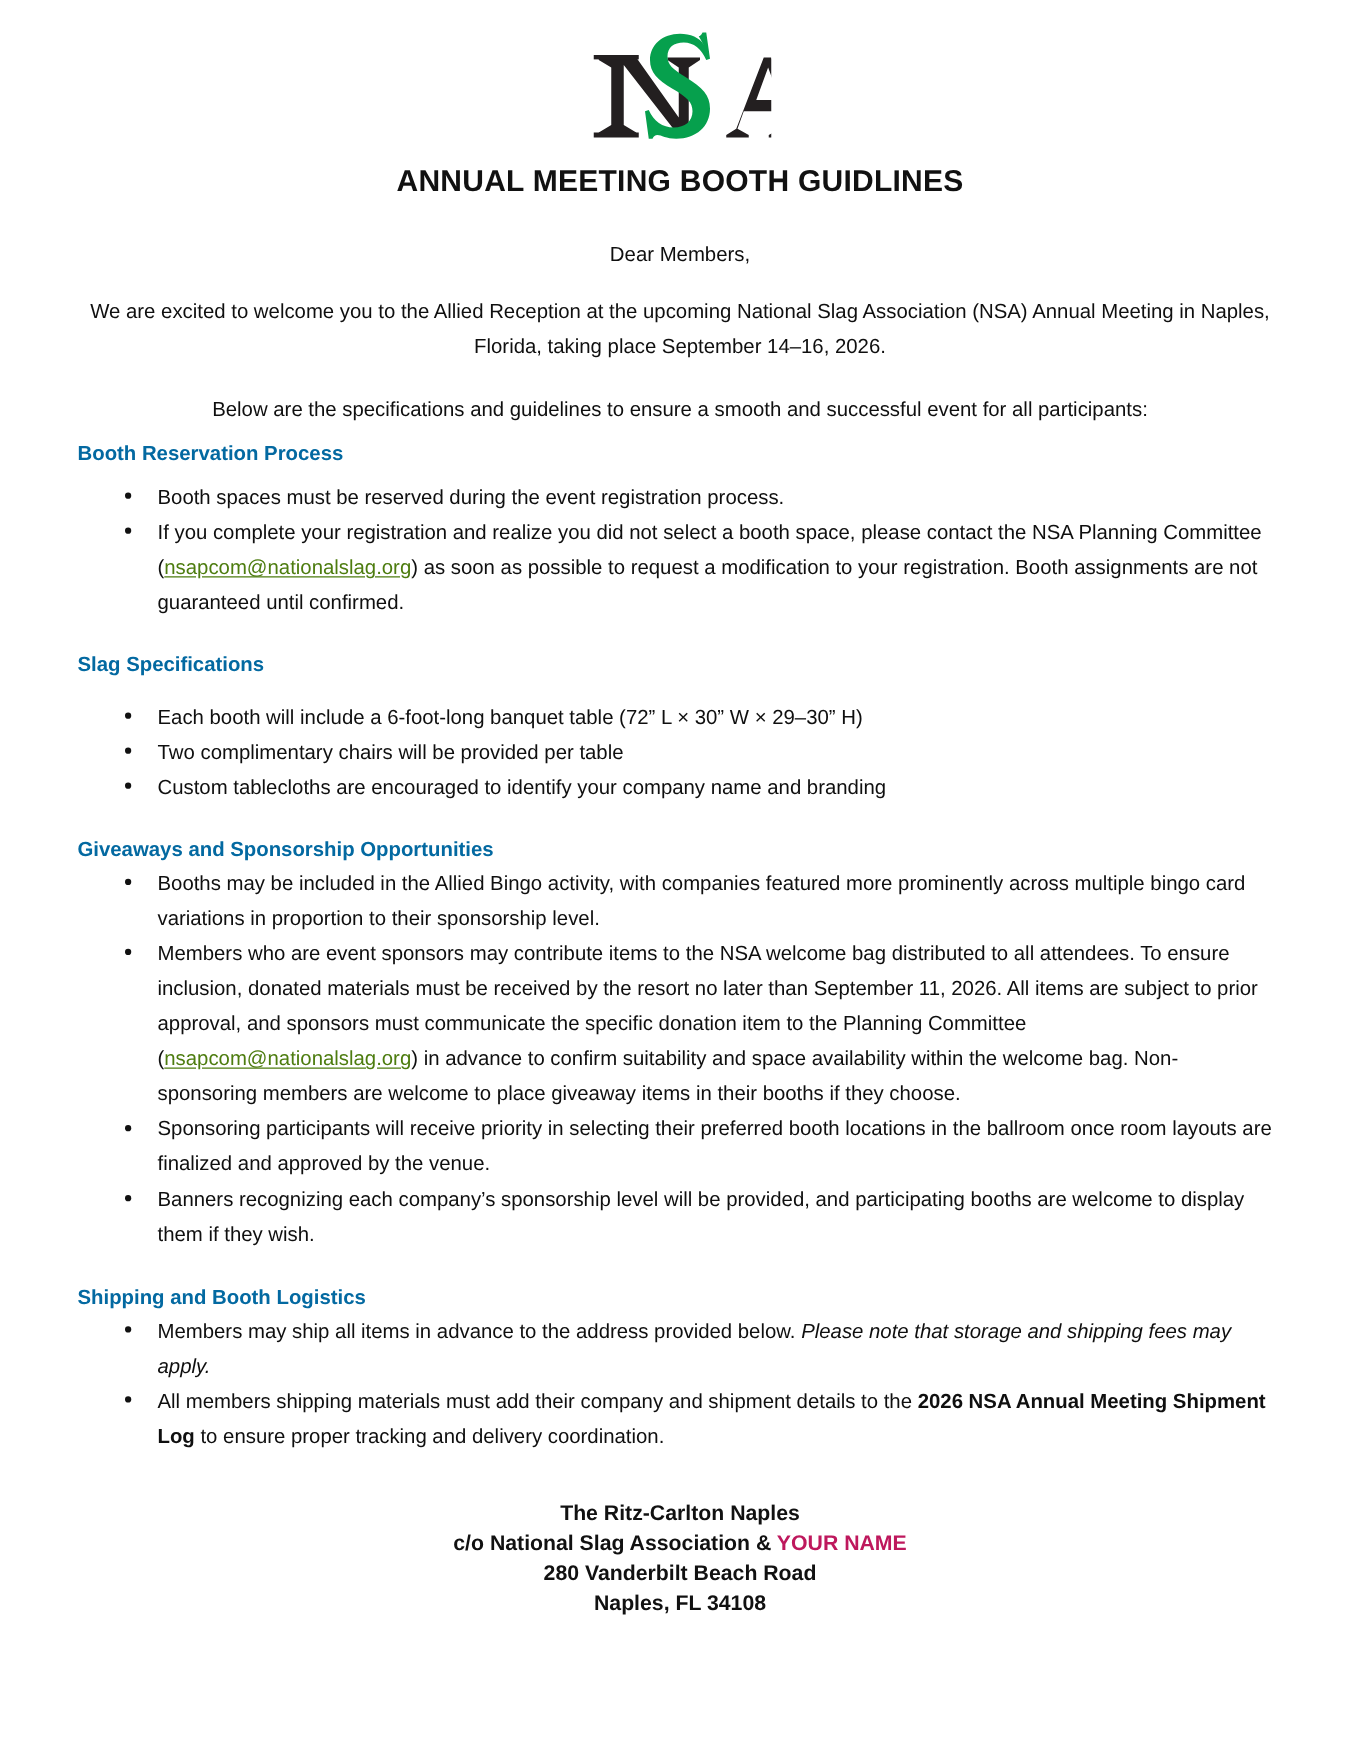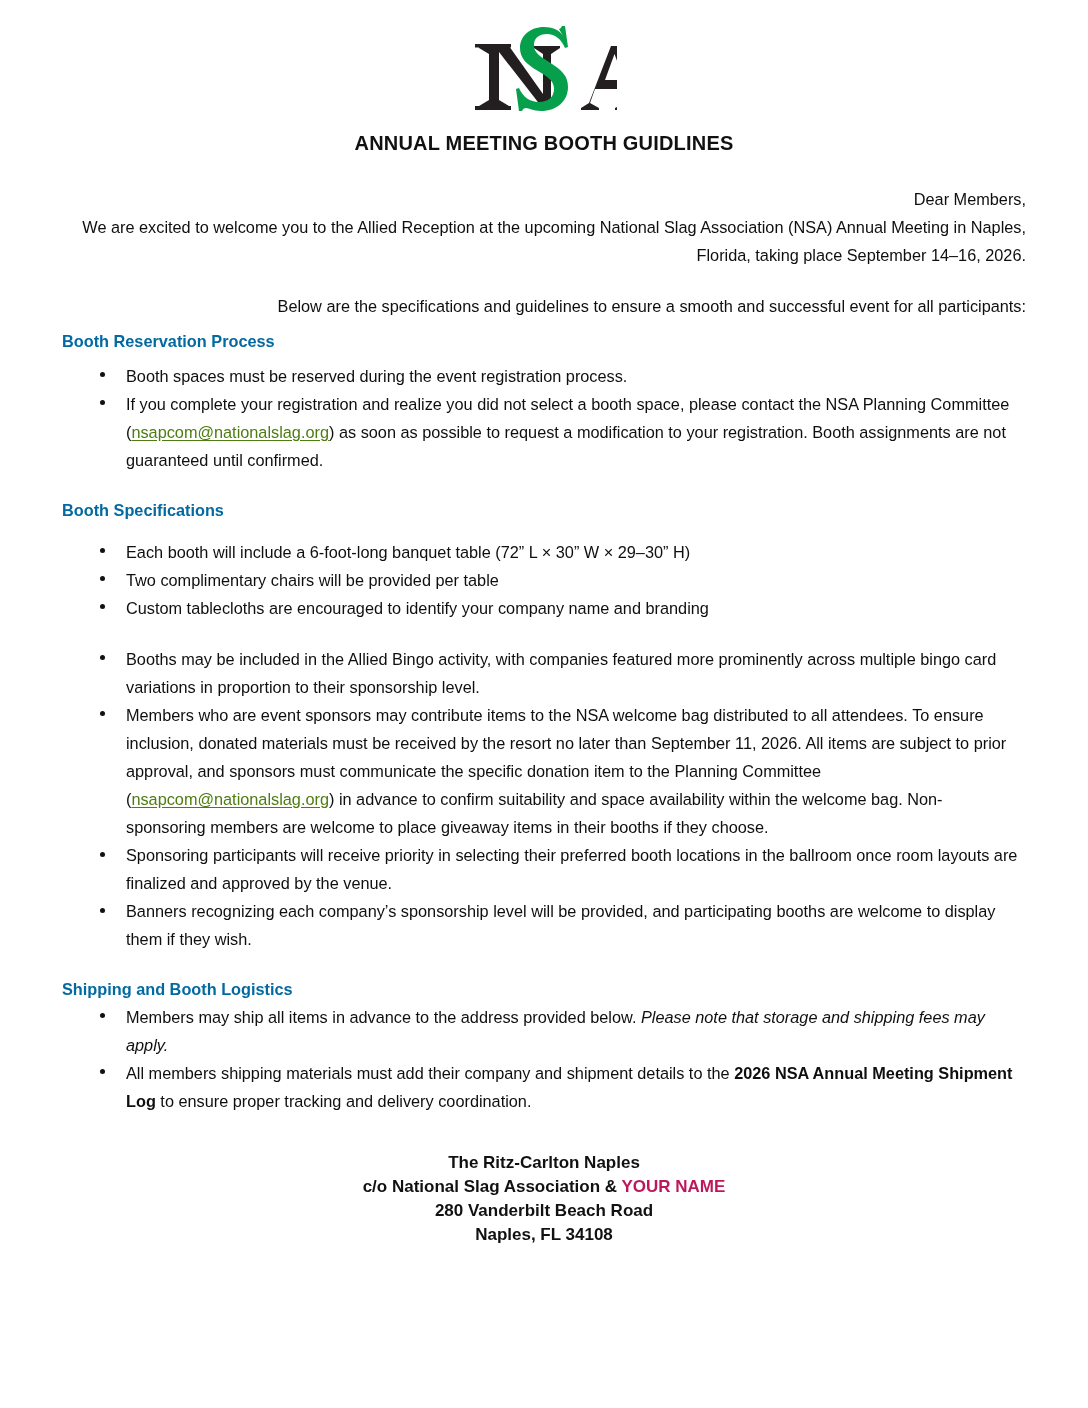--- a/index.html
+++ b/index.html
@@ -39,43 +39,43 @@
   .logo {
     position: relative;
     width: 146px;
     height: 104px;
   }
   .logo svg { display: block; }
 
   
   .doc-title {
     text-align: center;
-    font-size: 20px;
+    font-size: 24px;
     font-weight: bold;
     letter-spacing: 0.2px;
     color: #111111;
     margin: 0;
     padding-top: 14px;
     padding-bottom: 6px;
   }
 
   
   .body-area {
     padding-top: 24px;
     font-size: 16.3px;
     line-height: 1.72;
     color: #0f0f0f;
   }
 
   p.para {
     margin: 0 0 0 0;
     padding: 0;
-    text-align: right;
-  }
-  p.para + p.para { }
+    text-align: center;
+  }
+  p.para + p.para { margin-top: 17px; }
 
   .gap-lg { height: 23px; }
   .gap-md { height: 15px; }
   .gap-sm { height: 8px; }
 
   h2.section-head {
     font-size: 16.3px;
     font-weight: bold;
     margin: 0;
     padding: 0;
@@ -173,39 +173,40 @@
         <span>Booth spaces must be reserved during the event registration process.</span>
       </li>
       <li>
         <span class="bullet-dot"></span>
         <span>If you complete your registration and realize you did not select a booth space, please contact the NSA Planning Committee (</span><a class="email-link" href="#">nsapcom@nationalslag.org</a><span>) as soon as possible to request a modification to your registration. Booth assignments are not guaranteed until confirmed.</span>
       </li>
     </ul>
 
     <div class="gap-lg"></div>
 
-    <h2 class="section-head">Booth Specifications</h2>
+    <h2 class="section-head">Slag Specifications</h2>
     <div class="gap-md"></div>
     <ul class="bullets">
       <li>
         <span class="bullet-dot"></span>
         <span>Each booth will include a 6-foot-long banquet table (72” L × 30” W × 29–30” H)</span>
       </li>
       <li>
         <span class="bullet-dot"></span>
         <span>Two complimentary chairs will be provided per table</span>
       </li>
       <li>
         <span class="bullet-dot"></span>
         <span>Custom tablecloths are encouraged to identify your company name and branding</span>
       </li>
     </ul>
 
     <div class="gap-lg"></div>
 
+    <h2 class="section-head">Giveaways and Sponsorship Opportunities</h2>
     <ul class="bullets">
       <li>
         <span class="bullet-dot"></span>
         <span>Booths may be included in the Allied Bingo activity, with companies featured more prominently across multiple bingo card variations in proportion to their sponsorship level.</span>
       </li>
       <li>
         <span class="bullet-dot"></span>
         <span>Members who are event sponsors may contribute items to the NSA welcome bag distributed to all attendees. To ensure inclusion, donated materials must be received by the resort no later than September 11, 2026. All items are subject to prior approval, and sponsors must communicate the specific donation item to the Planning Committee (</span><a class="email-link" href="#">nsapcom@nationalslag.org</a><span>) in advance to confirm suitability and space availability within the welcome bag. Non-sponsoring members are welcome to place giveaway items in their booths if they choose.</span>
       </li>
       <li>

